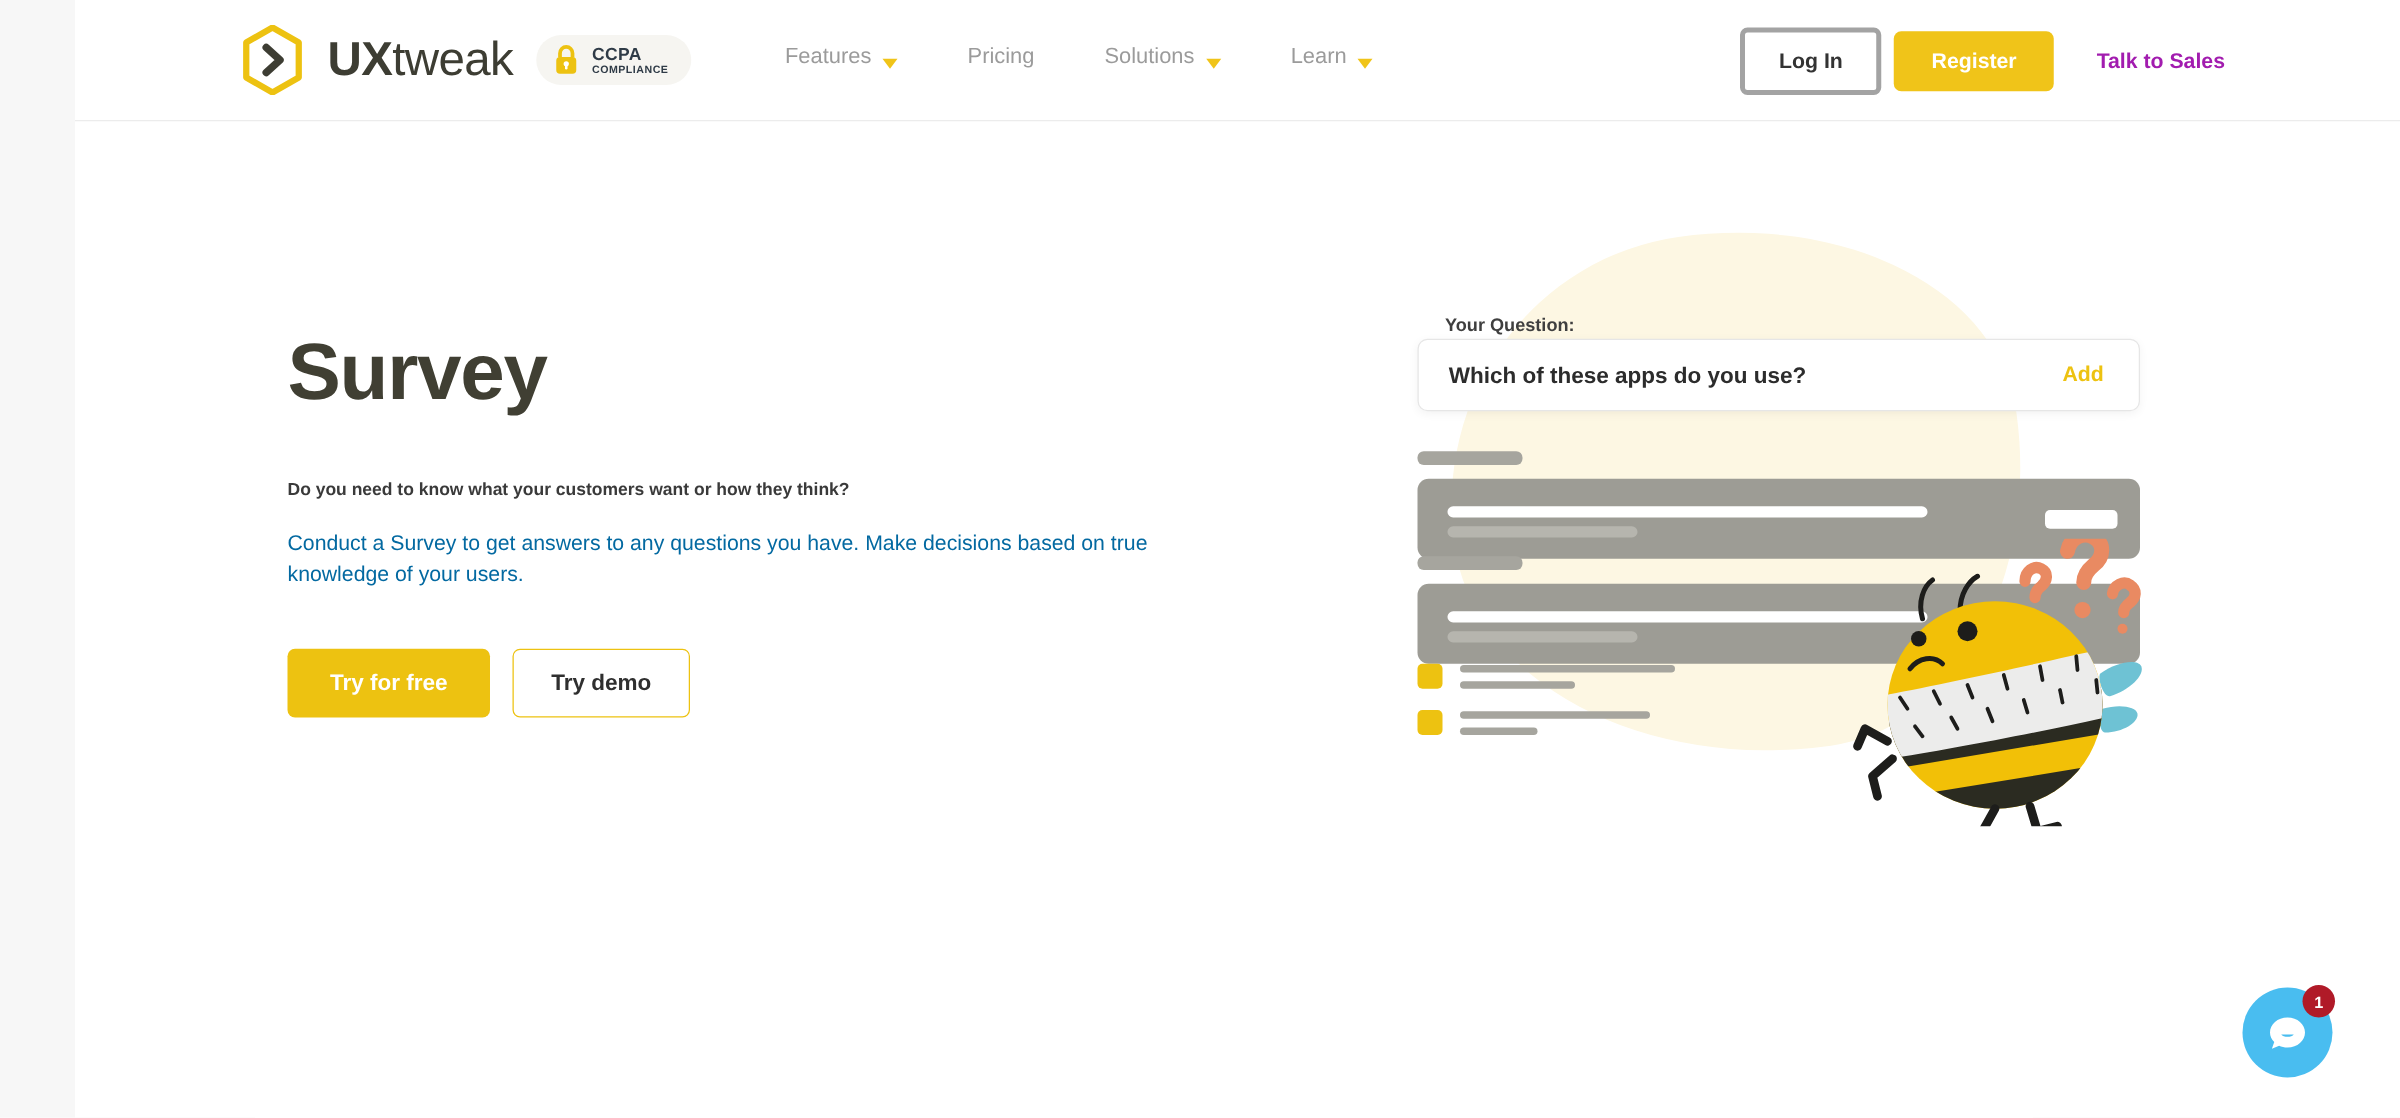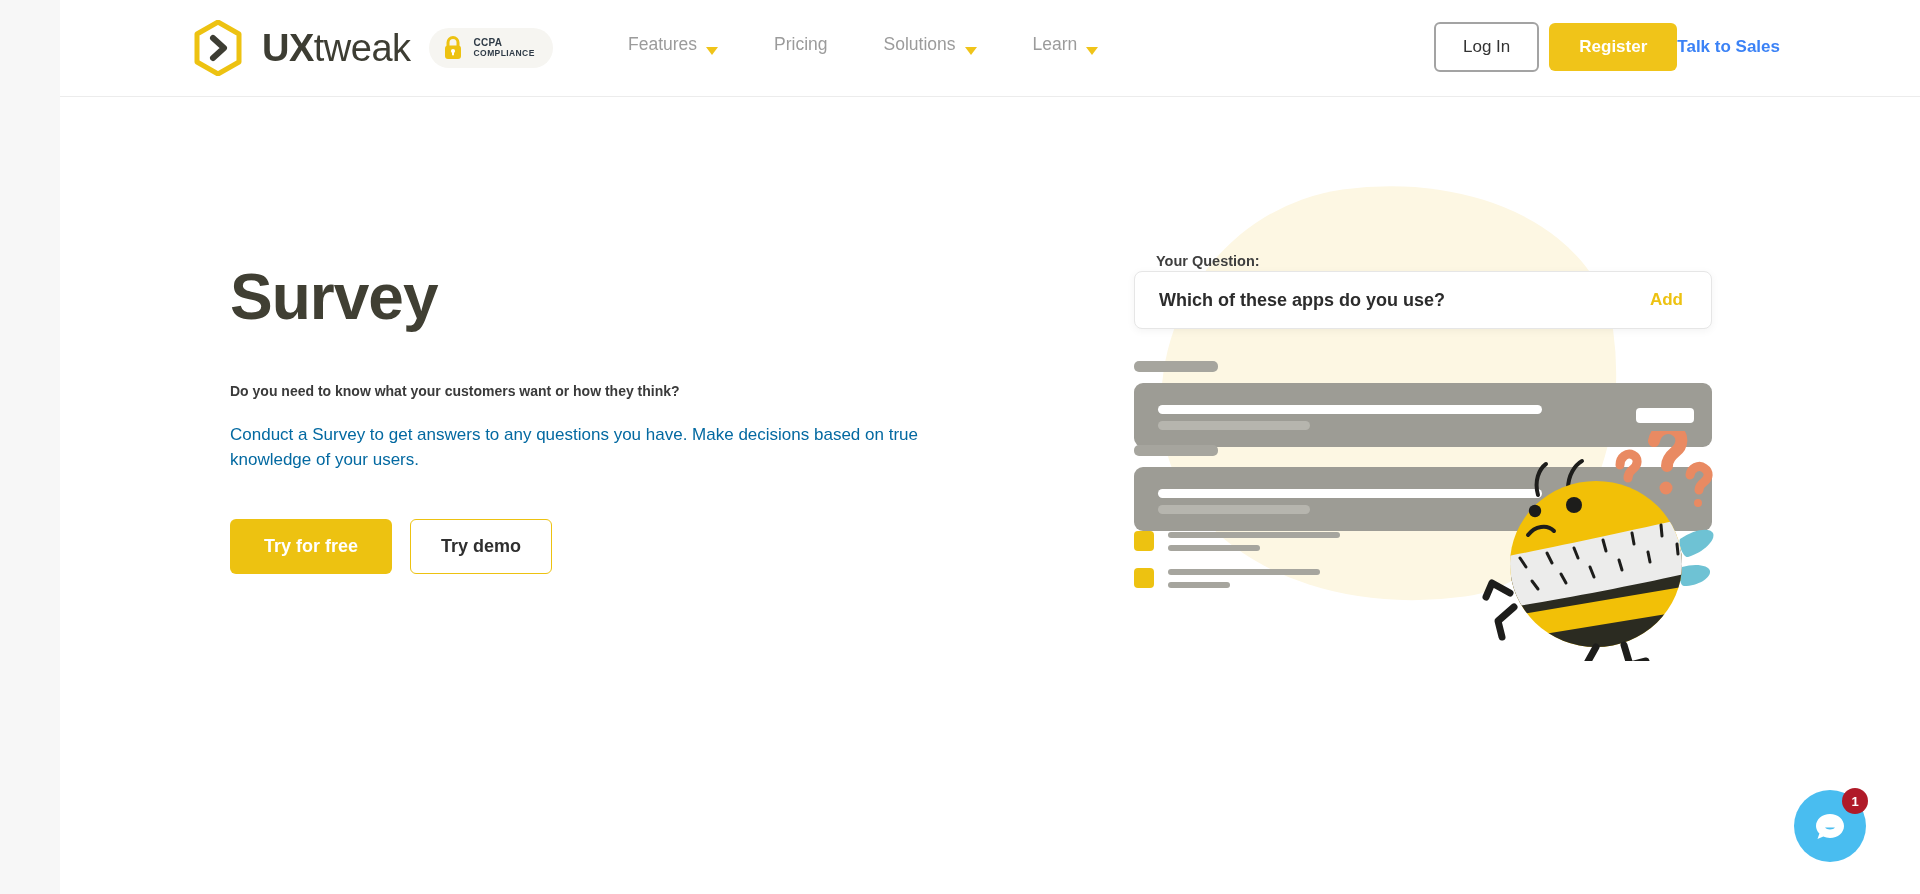--- a/index.html
+++ b/index.html
@@ -58,21 +58,21 @@
     align-items: center;
     gap: 9px;
     background: #f6f5f1;
     border-radius: 22px;
     padding: 8px 18px 8px 12px;
     height: 40px;
   }
   .ccpa-lock { width: 24px; height: 26px; display: block; }
   .ccpa-txt { line-height: 1.05; }
   .ccpa-title {
-    font-size: 10px; font-weight: 700; color: #2f3b47;
+    font-size: 14px; font-weight: 700; color: #2f3b47;
     letter-spacing: 0.3px;
   }
   .ccpa-sub {
     font-size: 8.5px; font-weight: 700; color: #2f3b47;
     letter-spacing: 0.4px;
   }
 
   .nav {
     position: absolute;
     left: 540px; top: 26px;
@@ -99,40 +99,41 @@
   }
 
   .actions {
     position: absolute;
     right: 140px; top: 22px;
     display: flex;
     align-items: center;
     gap: 0;
   }
   .btn-login {
-    font-size: 17px; font-weight: 400; color: #333333;
-    background: #ffffff;
-    border: 2px solid #a3a3a3;
+    font-size: 17px; font-weight: 700; color: #333333;
+    background: #ffffff;
+    border: 4px solid #a3a3a3;
     border-radius: 6px;
     padding: 13px 27px;
     cursor: pointer;
     white-space: nowrap;
   }
   .btn-register {
     font-size: 17px; font-weight: 700; color: #ffffff;
     background: #f0c419;
     border: none;
     border-radius: 6px;
     padding: 14px 30px;
     margin-left: 10px;
     cursor: pointer;
     white-space: nowrap;
   }
   .link-sales {
-    font-size: 17px; font-weight: 700; color: #3b82f6;
+    font-size: 17px; font-weight: 700; color: #a21caf;
+    margin-left: 34px;
     cursor: pointer;
     white-space: nowrap;
   }
 
   
   .hero-left {
     position: absolute;
     left: 170px; top: 265px;
     width: 720px;
   }

